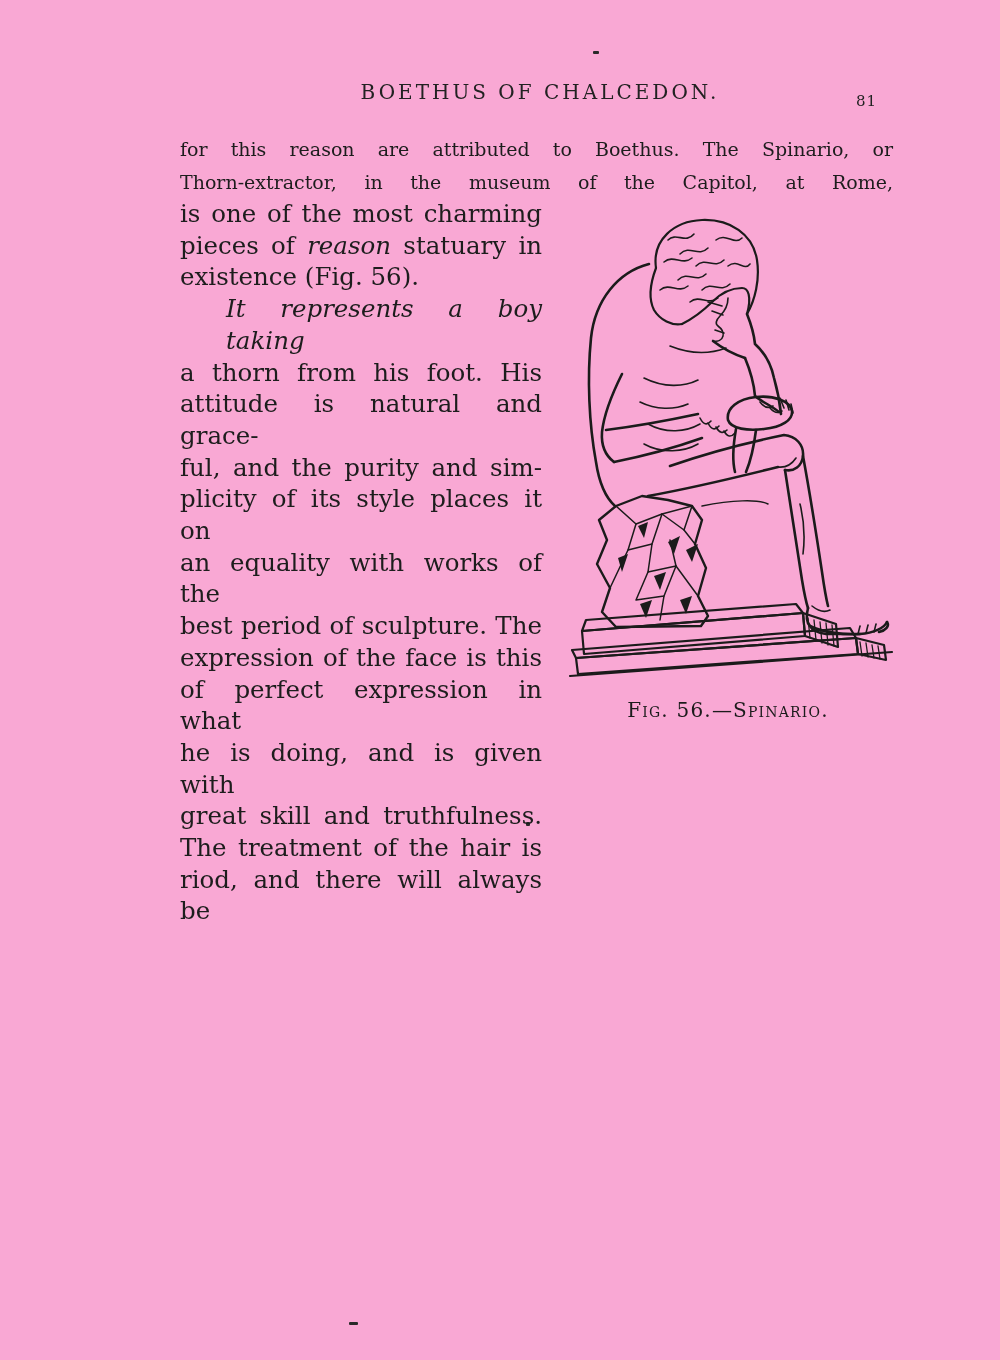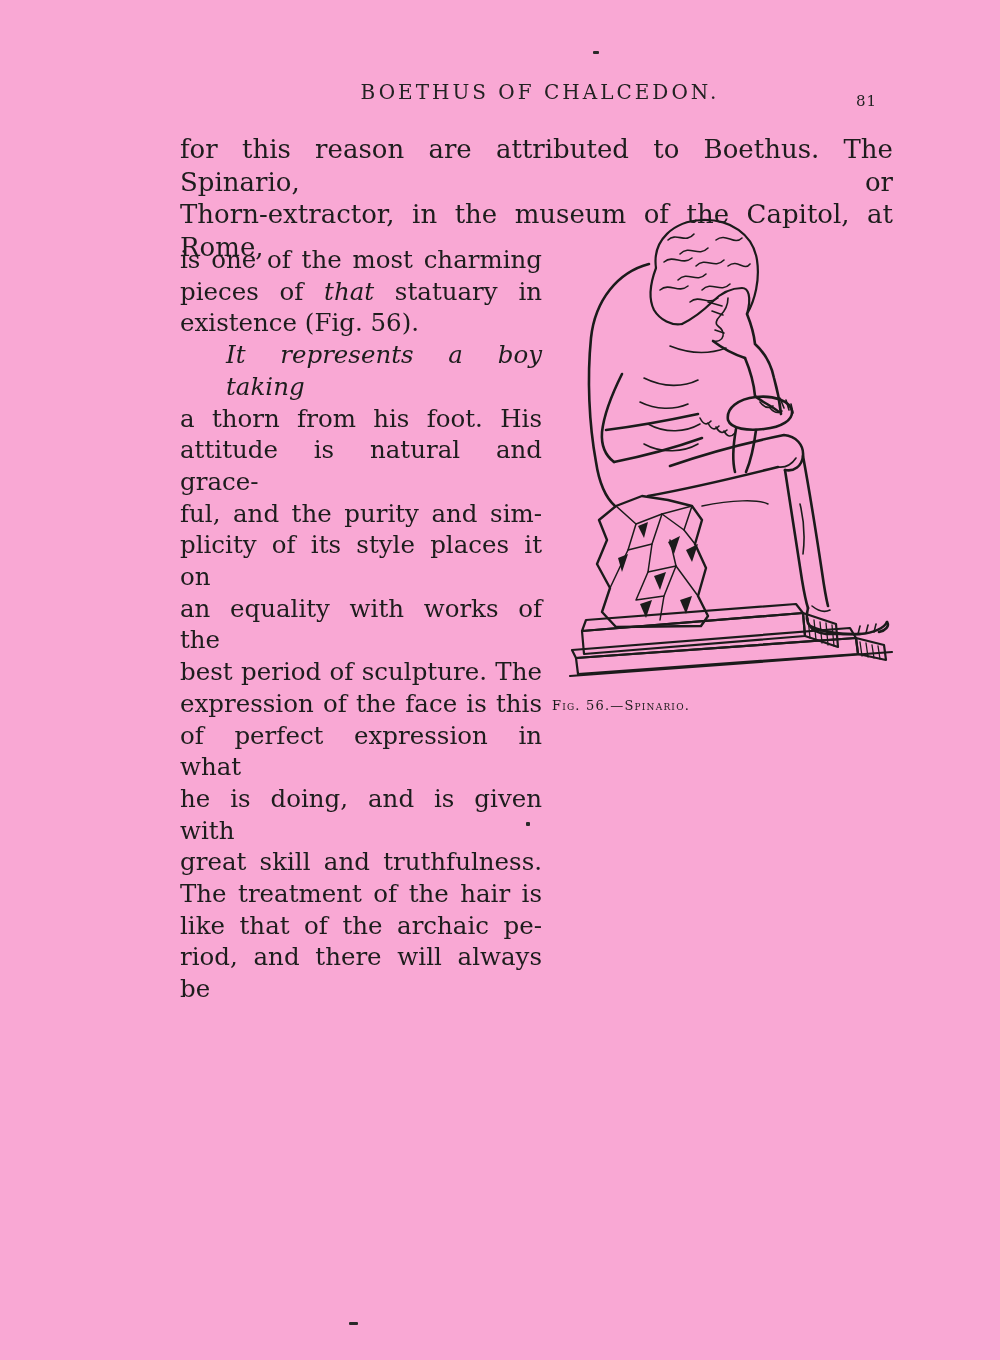--- a/index.html
+++ b/index.html
@@ -10,36 +10,36 @@
   }
   .htitle{
     position:absolute; left:80px; top:80px; width:920px;
     text-align:center; font-size:20px; letter-spacing:3px; color:#222;
   }
   .pagenum{
     position:absolute; left:856px; top:92px; font-size:15px; letter-spacing:1px; color:#222;
   }
   .textblock{position:absolute;}
   .intro{left:180px; top:133px; width:713px;}
-  .col{left:180px; top:198px; width:362px;margin-top:46px;}
+  .col{left:180px; top:198px; width:362px;}
   .outro{left:180px; top:741px; width:713px;}
   .line{
     font-size:24.5px; line-height:31.7px;
     text-align:justify; text-align-last:justify;
     white-space:normal; color:#1d1d1d;
   }
-  .intro .line,.outro .line{font-size:26px; line-height:32.5px;}
+  .intro .line,.outro .line{font-size:19px; line-height:32.5px;}
   .short{text-align-last:left;}
   .indent{padding-left:46px; box-sizing:border-box;font-style:italic;}
   em{font-style:italic;}
   figure.illus{position:absolute; left:552px; top:206px; width:352px; margin:0; padding:0;}
   figure.illus svg{display:block;}
   figcaption{
-    margin-top:8px; 
-    font-variant:small-caps; font-size:13px; letter-spacing:1.2px; color:#1b1b1b;
+    margin-top:8px; text-align:center;
+    font-variant:small-caps; font-size:20px; letter-spacing:1.2px; color:#1b1b1b;
   }
   .speck{position:absolute; background:#2a2a2a; border-radius:1px;}
   .s1{left:593px; top:51px; width:6px; height:3px;}
   .s2{left:526px; top:822px; width:4px; height:4px;}
   .s3{left:349px; top:1322px; width:9px; height:3px;}
 </style>
 </head>
 <body>
 
 <div class="page">
@@ -51,35 +51,34 @@
   <div class="htitle">BOETHUS OF CHALCEDON.</div>
   <div class="pagenum">81</div>
 
   <div class="textblock intro">
     <div class="line">for this reason are attributed to Boethus.  The Spinario, or</div>
     <div class="line">Thorn-extractor, in the museum of the Capitol, at Rome,</div>
   </div>
 
   <div class="textblock col">
     <div class="line">is one of the most charming</div>
-    <div class="line"><span>pieces of </span><em>that</em><span> statuary in</span></div>
+    <div class="line"><span>pieces of </span><em>reason</em><span> statuary in</span></div>
     <div class="line short">existence (Fig. 56).</div>
     <div class="line indent">It represents a boy taking</div>
     <div class="line">a thorn from his foot.  His</div>
     <div class="line">attitude is natural and grace-</div>
     <div class="line">ful, and the purity and sim-</div>
     <div class="line">plicity of its style places it on</div>
     <div class="line">an equality with works of the</div>
     <div class="line">best period of sculpture.  The</div>
     <div class="line">expression of the face is this</div>
     <div class="line">of perfect expression in what</div>
     <div class="line">he is doing, and is given with</div>
     <div class="line">great skill and truthfulness.</div>
     <div class="line">The treatment of the hair is</div>
-    <div class="line">like that of the archaic pe-</div>
     <div class="line">riod, and there will always be</div>
   </div>
 
   <figure class="illus">
     <svg width="352" height="484" viewBox="0 0 352 484" fill="none" stroke="#1b1b1b" stroke-linecap="round" stroke-linejoin="round">
 
       <g stroke-width="2.6">
         <path d="M97,58 C66,66 43,94 39,132 C35,172 37,218 44,256 C47,276 53,291 63,300"></path>
 
         <path d="M195,108 C199,118 202,128 203,138 C212,146 219,158 222,172 C226,186 228,198 229,208"></path>

